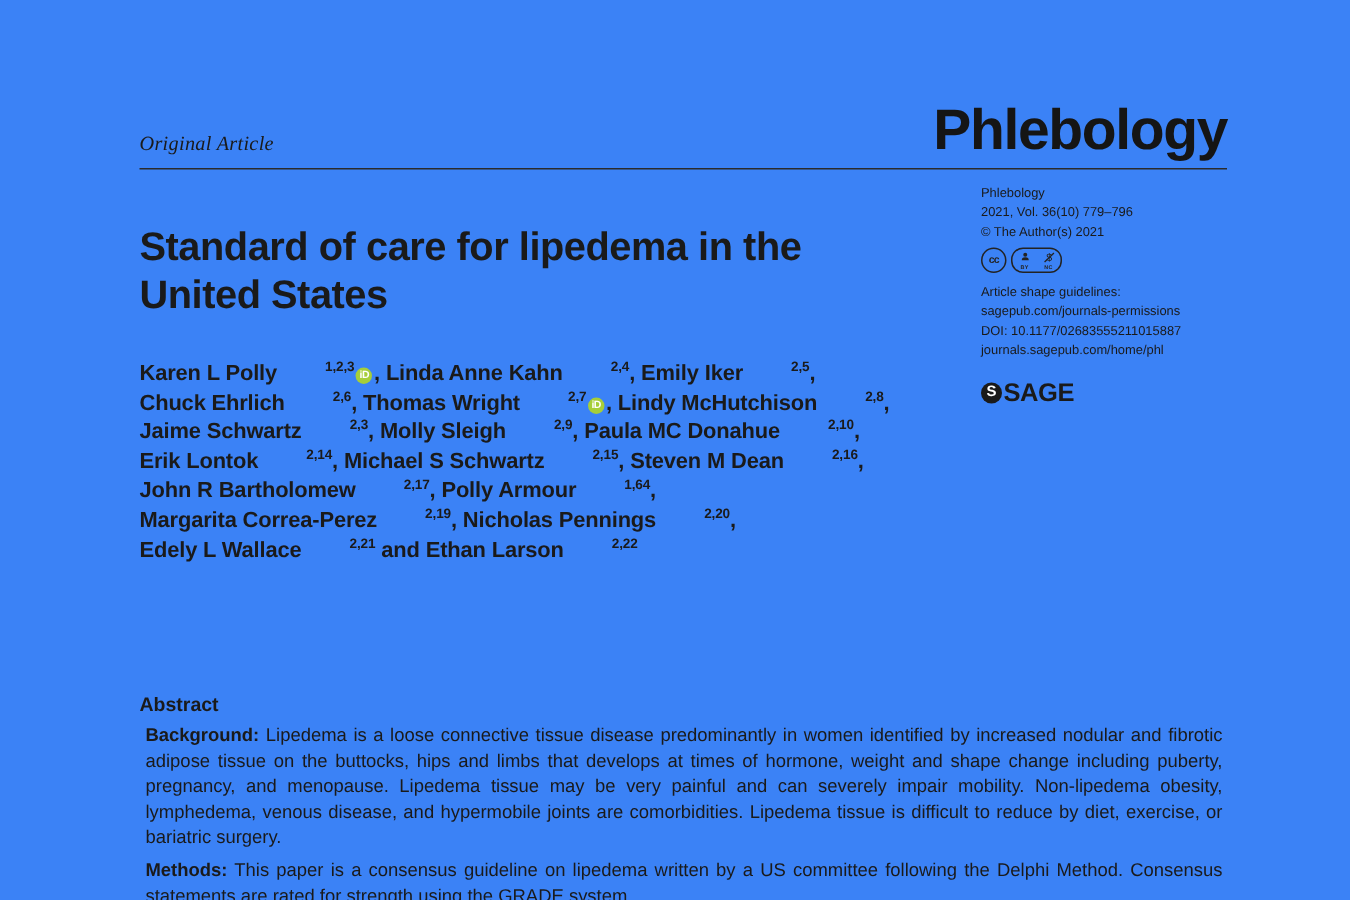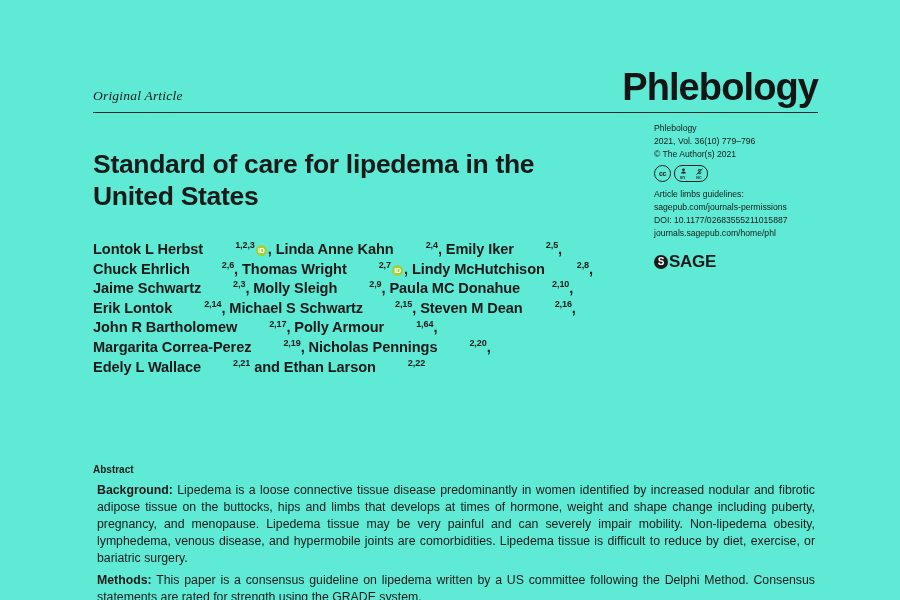--- a/index.html
+++ b/index.html
@@ -4,21 +4,21 @@
 <style>
   html, body {
     margin: 0;
     padding: 0;
     background: #ffffff;
   }
   .page {
     position: relative;
     width: 900px;
     height: 600px;
-    background: #5eead4;
+    background: #3b82f6;
     overflow: hidden;
     font-family: "Liberation Sans", sans-serif;
     color: #1a1a1a;
   }
 
   
   .header {
     position: absolute;
     left: 93px;
     top: 58px;
@@ -181,21 +181,21 @@
     position: absolute;
     left: 93px;
     top: 461px;
     width: 726px;
     font-size: 12.3px;
     line-height: 17.1px;
     color: #1a1a1a;
   }
   .abstract-heading {
     font-weight: bold;
-    font-size: 10px;
+    font-size: 13px;
     margin-bottom: 1px;
   }
   .abstract-para {
     text-align: justify;
     margin: 4px;
   }
   .abstract-para b { font-weight: bold; }
 </style>
 </head>
 <body>
@@ -230,33 +230,33 @@
         <div class="cc-cell">
           <svg width="9" height="8" viewBox="0 0 10 9">
             <text x="5" y="7" font-size="8" text-anchor="middle" fill="#232323" font-family="Liberation Sans, sans-serif">$</text>
             <line x1="1.5" y1="7.5" x2="8.5" y2="0.8" stroke="#232323" stroke-width="1"></line>
           </svg>
           <div class="cc-sub">NC</div>
         </div>
       </div>
     </div>
 
-    <div class="meta-line">Article limbs guidelines:</div>
+    <div class="meta-line">Article shape guidelines:</div>
     <div class="meta-line">sagepub.com/journals-permissions</div>
     <div class="meta-line">DOI: 10.1177/02683555211015887</div>
     <div class="meta-line">journals.sagepub.com/home/phl</div>
 
     <div class="sage">
       <div class="sage-mark">S</div>
       <div class="sage-word">SAGE</div>
     </div>
   </div>
 
   <div class="authors" id="authors">
-      <div><span>Lontok L Herbst</span><sup>1,2,3</sup><span class="orcid">iD</span><span>, </span><span>Linda Anne Kahn</span><sup>2,4</sup><span>, </span><span>Emily Iker</span><sup>2,5</sup><span>,</span></div>
+      <div><span>Karen L Polly</span><sup>1,2,3</sup><span class="orcid">iD</span><span>, </span><span>Linda Anne Kahn</span><sup>2,4</sup><span>, </span><span>Emily Iker</span><sup>2,5</sup><span>,</span></div>
       <div><span>Chuck Ehrlich</span><sup>2,6</sup><span>, </span><span>Thomas Wright</span><sup>2,7</sup><span class="orcid">iD</span><span>, </span><span>Lindy McHutchison</span><sup>2,8</sup><span>,</span></div>
       <div><span>Jaime Schwartz</span><sup>2,3</sup><span>, </span><span>Molly Sleigh</span><sup>2,9</sup><span>, </span><span>Paula MC Donahue</span><sup>2,10</sup><span>,</span></div>
       <div><span>Erik Lontok</span><sup>2,14</sup><span>, </span><span>Michael S Schwartz</span><sup>2,15</sup><span>, </span><span>Steven M Dean</span><sup>2,16</sup><span>,</span></div>
       <div><span>John R Bartholomew</span><sup>2,17</sup><span>, </span><span>Polly Armour</span><sup>1,64</sup><span>,</span></div>
       <div><span>Margarita Correa-Perez</span><sup>2,19</sup><span>, </span><span>Nicholas Pennings</span><sup>2,20</sup><span>,</span></div>
       <div><span>Edely L Wallace</span><sup>2,21</sup><span> and </span><span>Ethan Larson</span><sup>2,22</sup></div>
     </div>
 
   <div class="abstract">
     <div class="abstract-heading">Abstract</div>

